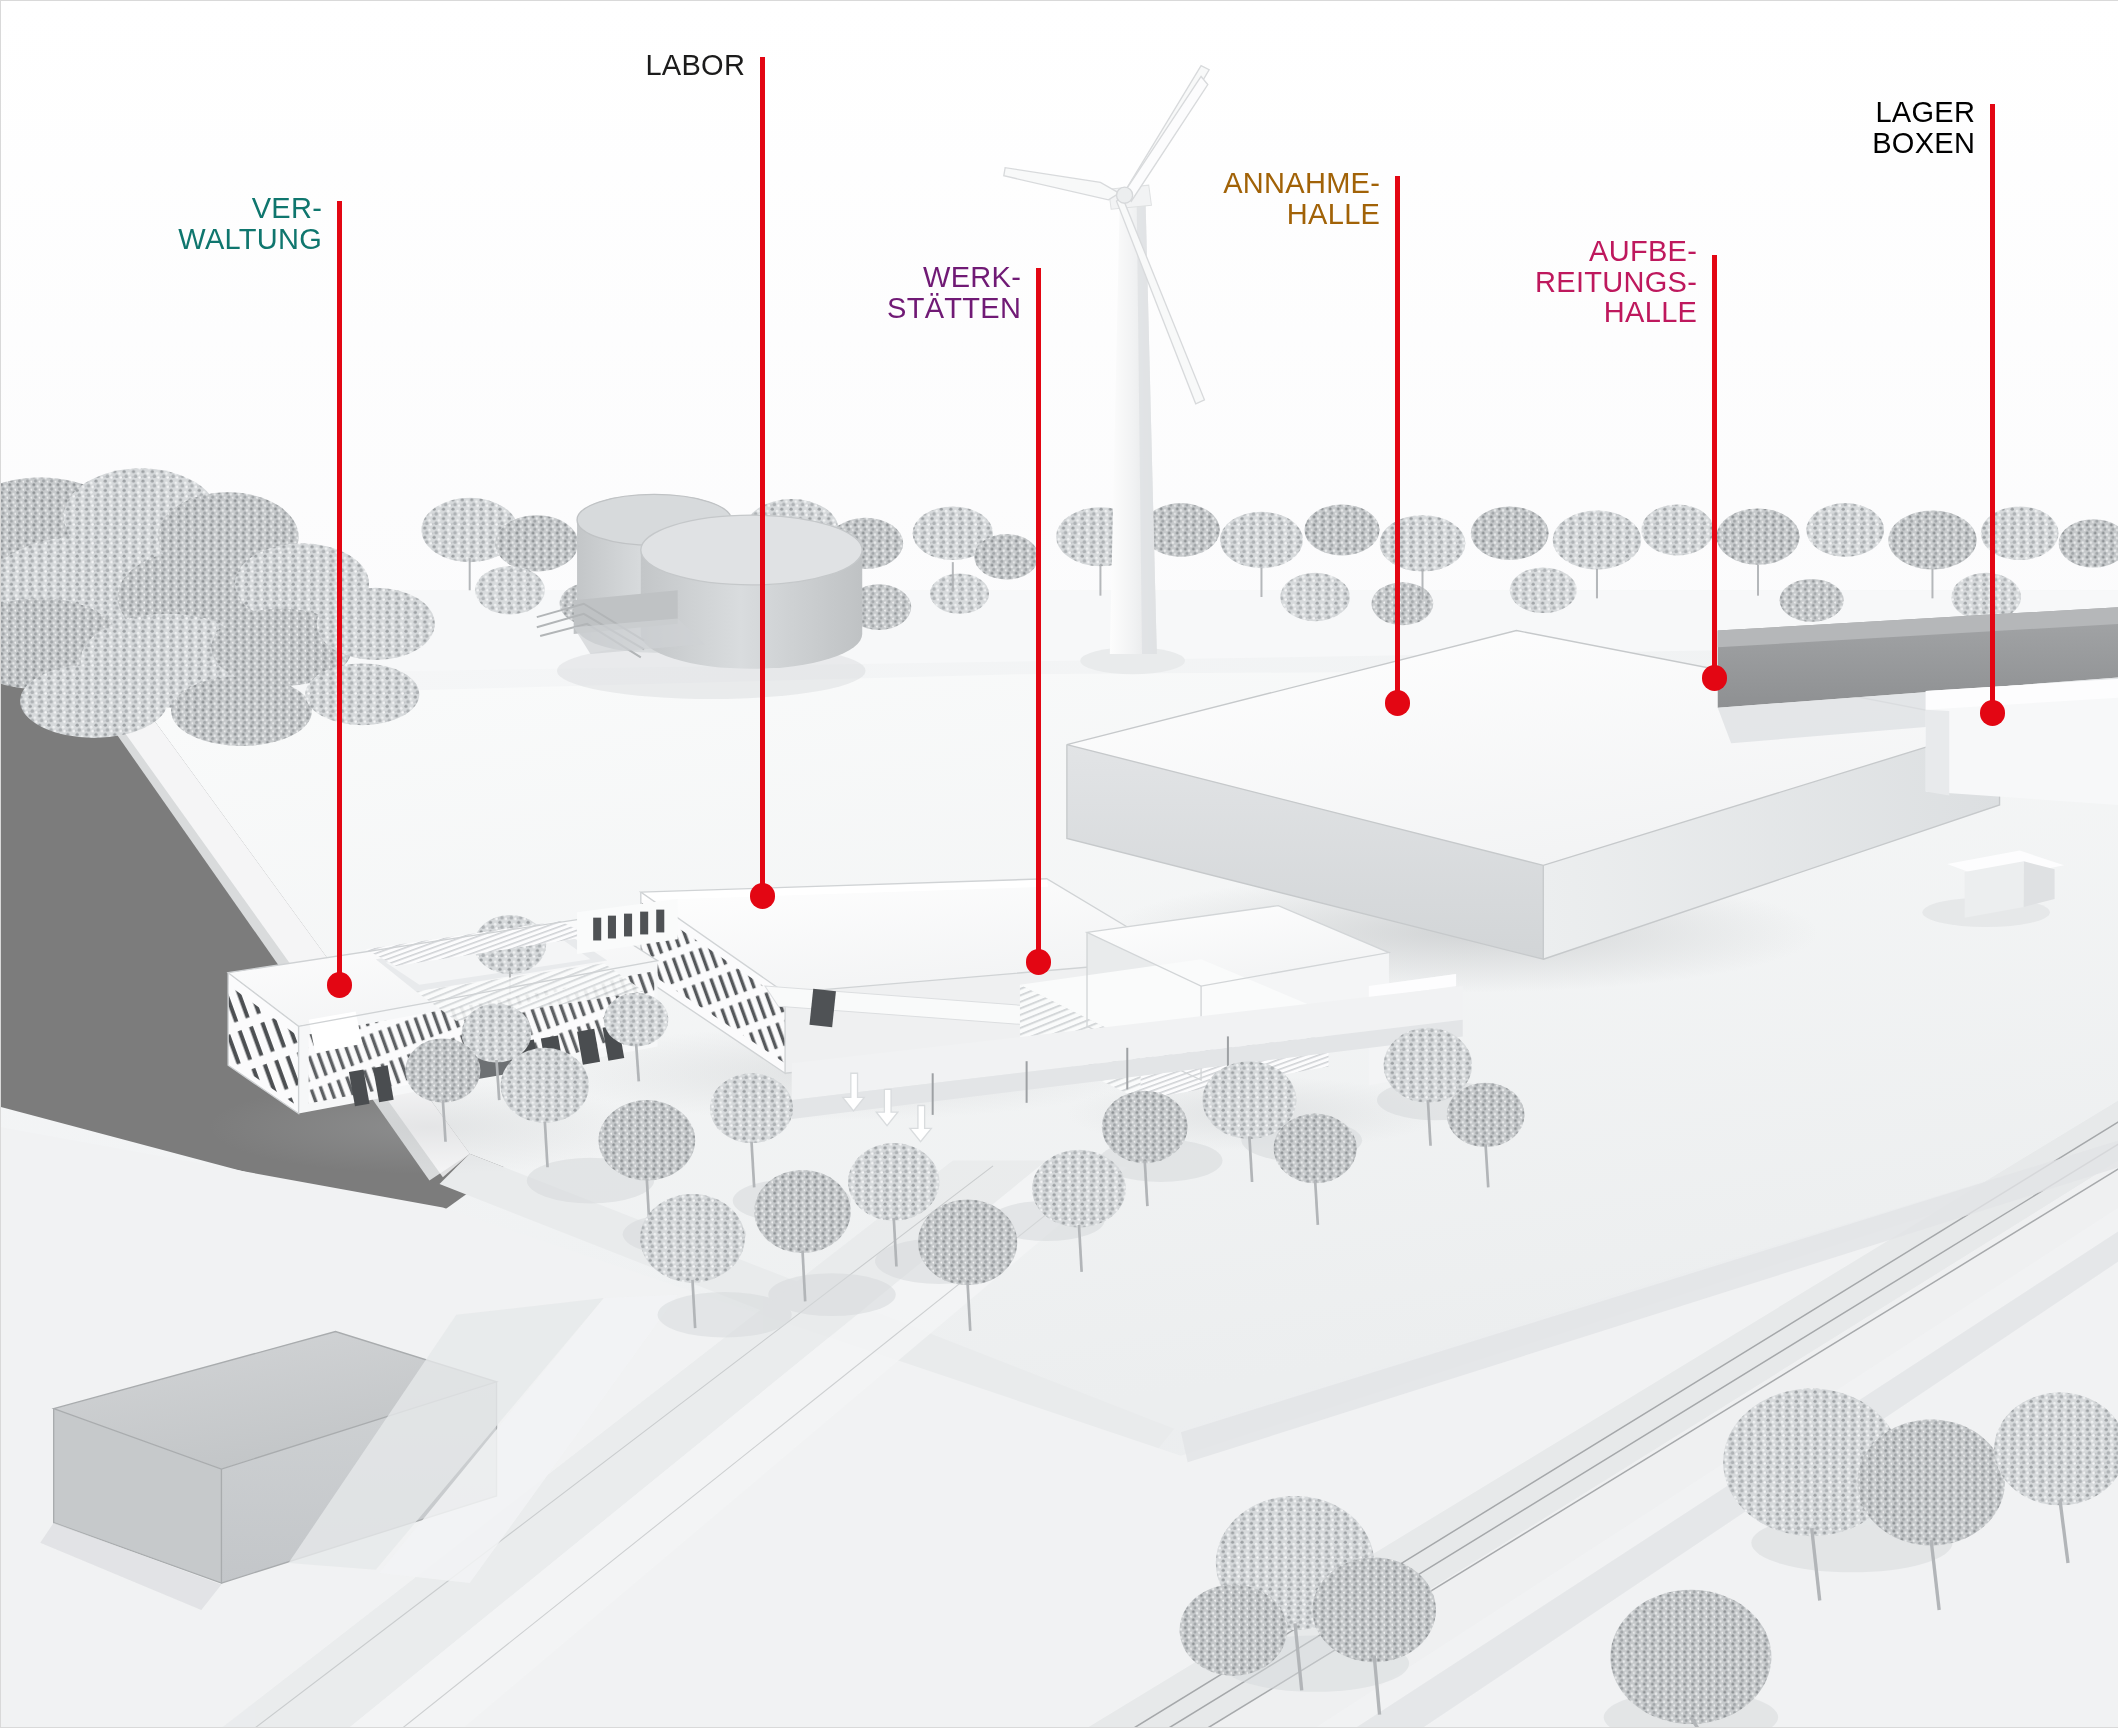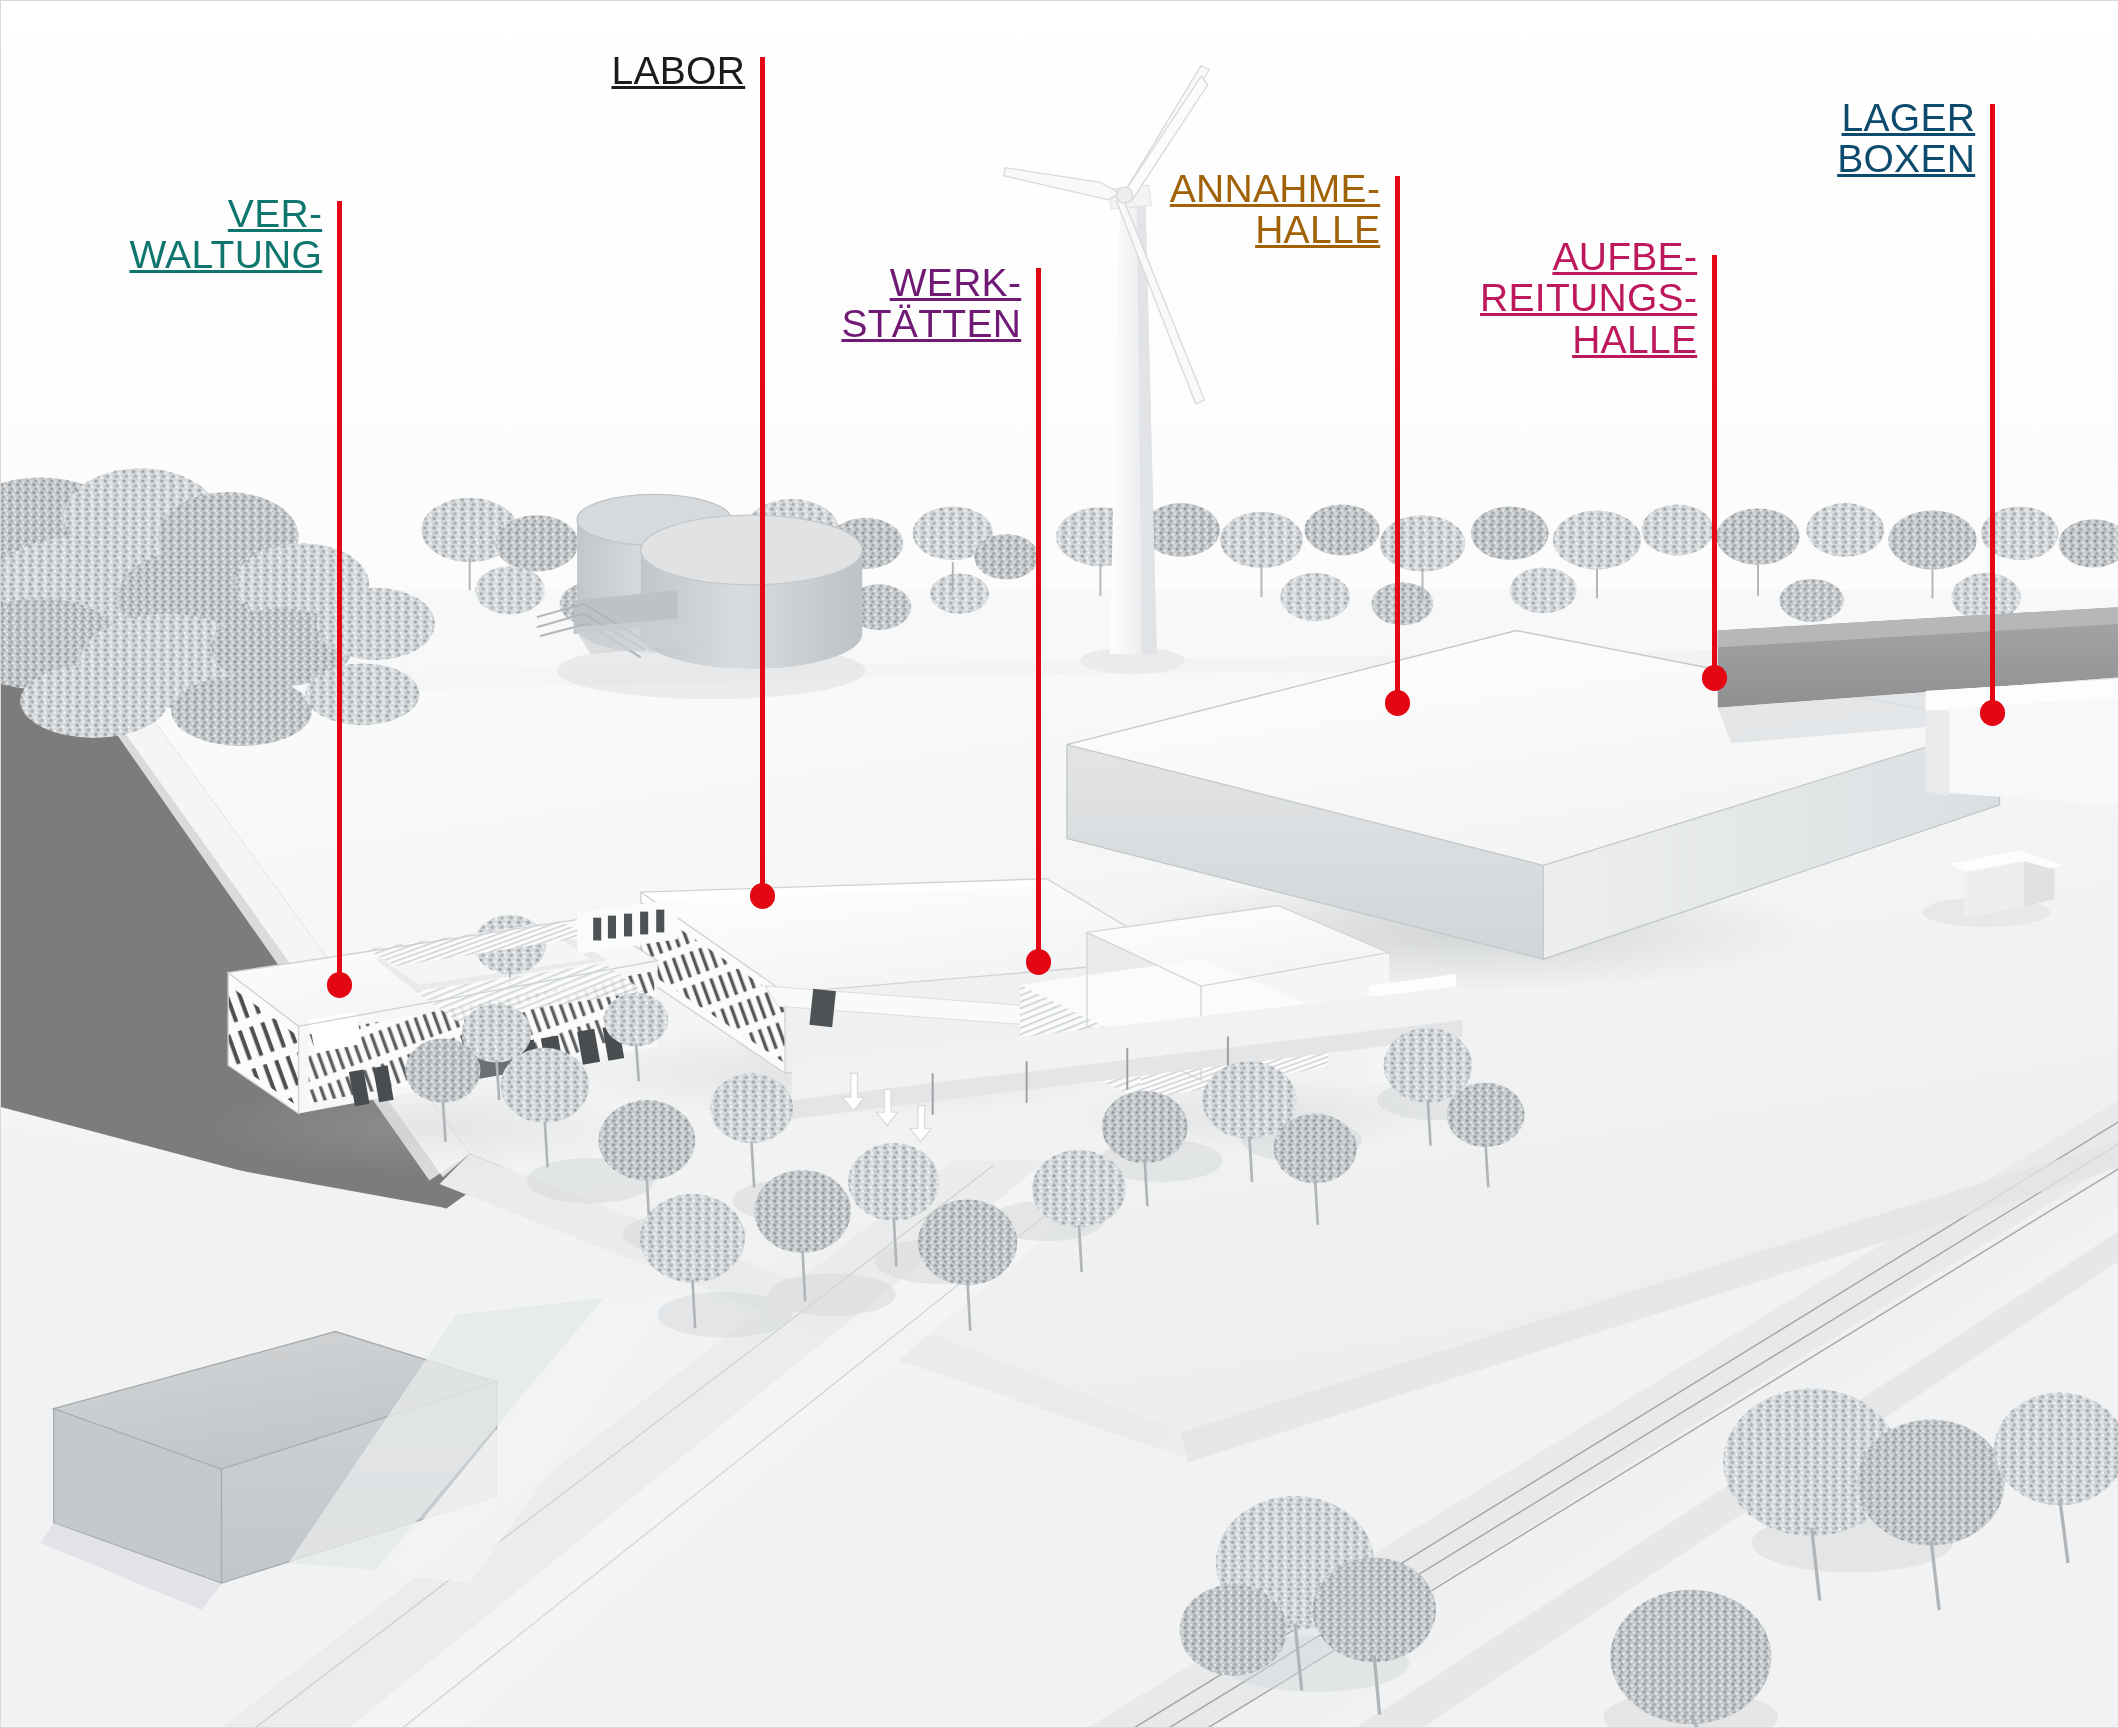--- a/index.html
+++ b/index.html
@@ -40,29 +40,28 @@
   }
   .callout .dot {
     position: absolute;
     width: 25.5px; height: 25.5px;
     border-radius: 50%;
     background: var(--accent, #e30613);
     left: -10.4px;
   }
   .callout .labeltext {
     position: absolute;
-    font-size: 39px;
+    font-size: 29px;
     line-height: 1.06;
     letter-spacing: 0.3px;
     color: #1b1b1b;
     white-space: pre;
     text-align: right;
     right: 14.8px;
     font-weight: 400;
-    text-decoration: underline;
   }
   .callout.lbl-left .labeltext { text-align: right; }
 </style>
 </head>
 <body>
 
 <div id="stage">
 
   <div id="scene">
     <svg viewBox="0 0 3158 2576" preserveAspectRatio="none" xmlns="http://www.w3.org/2000/svg">
@@ -600,21 +599,21 @@
       <div class="leader" style="top: 255px; height: 423px; background: rgb(227, 6, 19);"></div>
       <div class="dot" style="top: 665px; background: rgb(227, 6, 19);"></div>
       <div class="labeltext" style="top: 236px; color: #be185d;">AUFBE-
 REITUNGS-
 HALLE</div>
     </div>
 
     <div class="callout lbl-left" style="left:1990px; top:0;">
       <div class="leader" style="top: 104px; height: 608px; background: rgb(227, 6, 19);"></div>
       <div class="dot" style="top: 700px; background: rgb(227, 6, 19);"></div>
-      <div class="labeltext" style="top: 97px; color: #0c4a6e;">LAGER
+      <div class="labeltext" style="top: 97px; color: #000000;">LAGER
 BOXEN</div>
     </div>
 
   </div>
 
   <div id="frame"></div>
 </div>
 
 
 </body></html>

